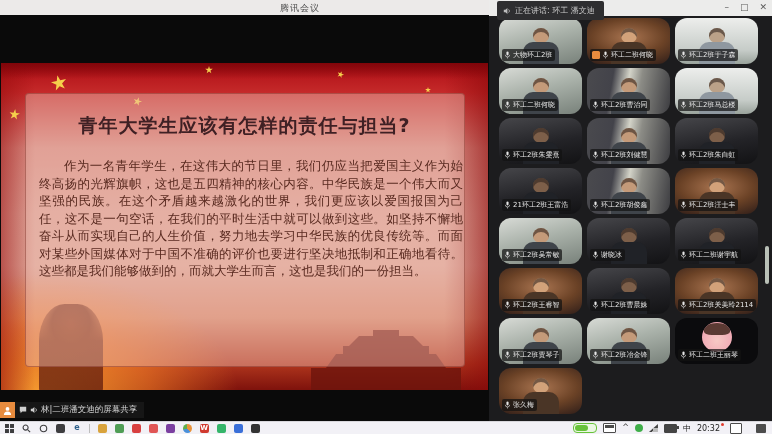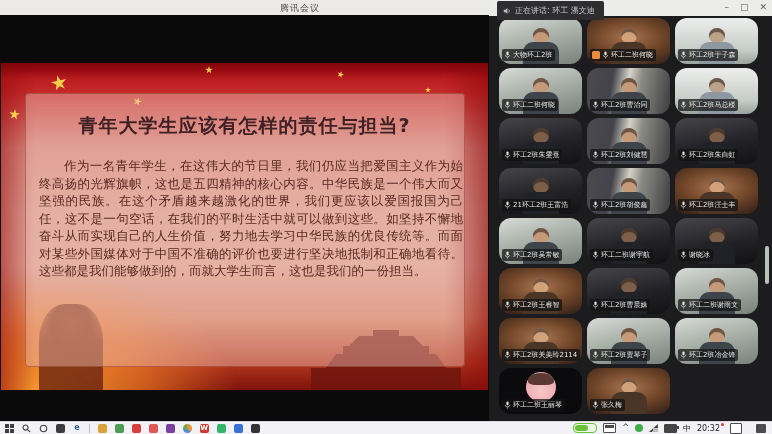--- a/index.html
+++ b/index.html
@@ -136,20 +136,42 @@
           <path d="M58 18 L68 8 L122 8 L132 18 Z"></path>
           <rect x="82" y="2" width="26" height="8"></rect>
         </g>
       </svg>
 
       <div class="panel"></div>
       <div class="slide-title">青年大学生应该有怎样的责任与担当?</div>
       <div class="slide-body">作为一名青年学生，在这伟大的节日里，我们仍应当把爱国主义作为始终高扬的光辉旗帜，这也是五四精神的核心内容。中华民族是一个伟大而又坚强的民族。在这个矛盾越来越激化的世界，我们更应该以爱国报国为己任，这不是一句空话，在我们的平时生活中就可以做到这些。如坚持不懈地奋斗从而实现自己的人生价值，努力地去学习中华民族的优良传统等。而面对某些外国媒体对于中国不准确的评价也要进行坚决地抵制和正确地看待。这些都是我们能够做到的，而就大学生而言，这也是我们的一份担当。</div>
     </div>
 
+    <div class="share-banner">
+      <div class="banner-avatar">
+        <svg width="9" height="9" viewBox="0 0 10 10">
+          <circle cx="5" cy="3.2" r="2.1" fill="#fff"></circle>
+            <path d="M1 10 a4 4 0 0 1 8 0 Z" fill="#fff"></path>
+        </svg>
+      </div>
+      <div class="banner-label">
+        <span class="mini-icon">
+          <svg width="8" height="8" viewBox="0 0 10 10">
+              <path d="M1 1 h8 v6 h-5 l-2 2 v-2 h-1 Z" fill="#cfcfcf"></path>
+            </svg>
+        </span>
+        <span class="mini-icon">
+          <svg width="8" height="8" viewBox="0 0 10 10">
+              <path d="M1 3.5 h2 l2.5-2.2 v7.4 L3 6.5 H1 Z" fill="#cfcfcf"></path>
+              <path d="M7 3 a2.6 2.6 0 0 1 0 4" stroke="#cfcfcf" stroke-width="1" fill="none"></path>
+            </svg>
+        </span>
+        <span>林|二班潘文迪的屏幕共享</span>
+      </div>
+    </div>
   </div>
 
   <div class="meeting-window">
     <div class="grid" id="participant-grid">
         <div class="tile tone-light">
           <div class="fig"></div>
           <div class="nameplate">
             <svg width="7" height="8" viewBox="0 0 10 12">
               <rect x="3.4" y="0.6" width="3.2" height="6" rx="1.6" fill="#e6e6e6"></rect>
               <path d="M1.8 5.8 a3.2 3.2 0 0 0 6.4 0" stroke="#e6e6e6" stroke-width="1" fill="none"></path>
@@ -292,65 +314,54 @@
           </div>
         </div>
         <div class="tile tone-dark">
           <div class="fig"></div>
           <div class="nameplate">
             <svg width="7" height="8" viewBox="0 0 10 12">
               <rect x="3.4" y="0.6" width="3.2" height="6" rx="1.6" fill="#e6e6e6"></rect>
               <path d="M1.8 5.8 a3.2 3.2 0 0 0 6.4 0" stroke="#e6e6e6" stroke-width="1" fill="none"></path>
               <line x1="5" y1="9.4" x2="5" y2="11.2" stroke="#e6e6e6" stroke-width="1"></line>
             </svg>
+            <span class="pname">谢晓冰</span>
+          </div>
+        </div>
+        <div class="tile tone-dark">
+          <div class="fig"></div>
+          <div class="nameplate">
+            <svg width="7" height="8" viewBox="0 0 10 12">
+              <rect x="3.4" y="0.6" width="3.2" height="6" rx="1.6" fill="#e6e6e6"></rect>
+              <path d="M1.8 5.8 a3.2 3.2 0 0 0 6.4 0" stroke="#e6e6e6" stroke-width="1" fill="none"></path>
+              <line x1="5" y1="9.4" x2="5" y2="11.2" stroke="#e6e6e6" stroke-width="1"></line>
+            </svg>
             <span class="pname">环工二班谢宇航</span>
           </div>
         </div>
+        <div class="tile tone-warm">
+          <div class="fig"></div>
+          <div class="nameplate">
+            <svg width="7" height="8" viewBox="0 0 10 12">
+              <rect x="3.4" y="0.6" width="3.2" height="6" rx="1.6" fill="#e6e6e6"></rect>
+              <path d="M1.8 5.8 a3.2 3.2 0 0 0 6.4 0" stroke="#e6e6e6" stroke-width="1" fill="none"></path>
+              <line x1="5" y1="9.4" x2="5" y2="11.2" stroke="#e6e6e6" stroke-width="1"></line>
+            </svg>
+            <span class="pname">环工2班王睿智</span>
+          </div>
+        </div>
         <div class="tile tone-dark">
           <div class="fig"></div>
           <div class="nameplate">
             <svg width="7" height="8" viewBox="0 0 10 12">
               <rect x="3.4" y="0.6" width="3.2" height="6" rx="1.6" fill="#e6e6e6"></rect>
               <path d="M1.8 5.8 a3.2 3.2 0 0 0 6.4 0" stroke="#e6e6e6" stroke-width="1" fill="none"></path>
               <line x1="5" y1="9.4" x2="5" y2="11.2" stroke="#e6e6e6" stroke-width="1"></line>
             </svg>
-            <span class="pname">谢晓冰</span>
-          </div>
-        </div>
-        <div class="tile tone-warm">
-          <div class="fig"></div>
-          <div class="nameplate">
-            <svg width="7" height="8" viewBox="0 0 10 12">
-              <rect x="3.4" y="0.6" width="3.2" height="6" rx="1.6" fill="#e6e6e6"></rect>
-              <path d="M1.8 5.8 a3.2 3.2 0 0 0 6.4 0" stroke="#e6e6e6" stroke-width="1" fill="none"></path>
-              <line x1="5" y1="9.4" x2="5" y2="11.2" stroke="#e6e6e6" stroke-width="1"></line>
-            </svg>
-            <span class="pname">环工2班王睿智</span>
-          </div>
-        </div>
-        <div class="tile tone-dark">
-          <div class="fig"></div>
-          <div class="nameplate">
-            <svg width="7" height="8" viewBox="0 0 10 12">
-              <rect x="3.4" y="0.6" width="3.2" height="6" rx="1.6" fill="#e6e6e6"></rect>
-              <path d="M1.8 5.8 a3.2 3.2 0 0 0 6.4 0" stroke="#e6e6e6" stroke-width="1" fill="none"></path>
-              <line x1="5" y1="9.4" x2="5" y2="11.2" stroke="#e6e6e6" stroke-width="1"></line>
-            </svg>
             <span class="pname">环工2班曹晨姝</span>
-          </div>
-        </div>
-        <div class="tile tone-light">
-          <div class="fig"></div>
-          <div class="nameplate">
-            <svg width="7" height="8" viewBox="0 0 10 12">
-              <rect x="3.4" y="0.6" width="3.2" height="6" rx="1.6" fill="#e6e6e6"></rect>
-              <path d="M1.8 5.8 a3.2 3.2 0 0 0 6.4 0" stroke="#e6e6e6" stroke-width="1" fill="none"></path>
-              <line x1="5" y1="9.4" x2="5" y2="11.2" stroke="#e6e6e6" stroke-width="1"></line>
-            </svg>
-            <span class="pname">环工二班谢雨文</span>
           </div>
         </div>
         <div class="tile tone-warm">
           <div class="fig"></div>
           <div class="nameplate">
             <svg width="7" height="8" viewBox="0 0 10 12">
               <rect x="3.4" y="0.6" width="3.2" height="6" rx="1.6" fill="#e6e6e6"></rect>
               <path d="M1.8 5.8 a3.2 3.2 0 0 0 6.4 0" stroke="#e6e6e6" stroke-width="1" fill="none"></path>
               <line x1="5" y1="9.4" x2="5" y2="11.2" stroke="#e6e6e6" stroke-width="1"></line>
             </svg>

